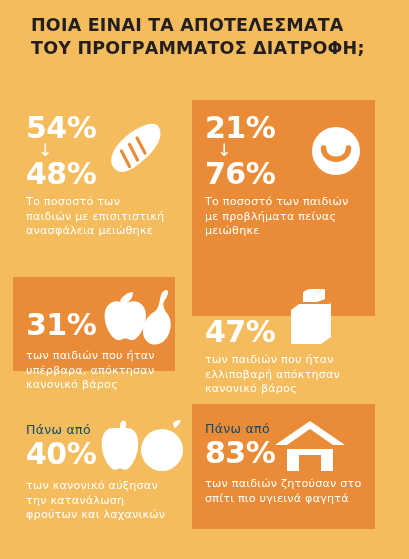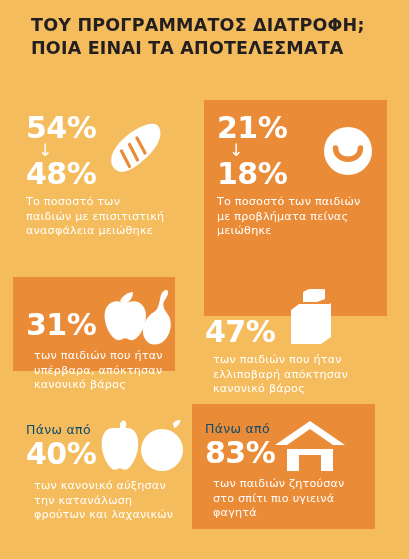--- a/index.html
+++ b/index.html
@@ -52,21 +52,21 @@
   
   .panel {
     position: absolute;
     box-sizing: border-box;
     color: #ffffff;
   }
   .panel.dark { background: #ea8b37; }
   .panel.light { background: transparent; }
 
   .p1 { left: 13px;  top: 100px; width: 162px; height: 168px; padding: 12px 10px 0 13px; }
-  .p2 { left: 192px; top: 100px; width: 183px; height: 216px; padding: 12px 10px 0 13px; margin-left: 12px; }
+  .p2 { left: 192px; top: 100px; width: 183px; height: 216px; padding: 12px 10px 0 13px; }
   .p3 { left: 13px;  top: 277px; width: 162px; height: 94px; padding: 12px 10px 0 13px; }
   .p4 { left: 192px; top: 277px; width: 183px; height: 118px; padding: 12px 10px 0 13px; }
   .p5 { left: 13px;  top: 404px; width: 176px; height: 125px; padding: 11px 10px 0 13px; }
   .p6 { left: 192px; top: 404px; width: 183px; height: 125px; padding: 11px 10px 0 13px; }
 
   .stat-row {
     display: flex;
     align-items: center;
     justify-content: space-between;
   }
@@ -99,21 +99,21 @@
   }
 
   .caption {
     font-family: "DejaVu Sans", sans-serif;
     font-size: 11.2px;
     line-height: 14.6px;
     color: #ffffff;
     letter-spacing: 0.2px;
     margin-top: 6px;
   }
-  .caption.tight { margin-top: 4px; margin-left: 8px; }
+  .caption.tight { margin-top: 4px; }
 
   .icon-wrap {
     flex: 0 0 auto;
     display: flex;
     align-items: flex-start;
     gap: 2px;
   }
   .icon-wrap svg { display: block; }
 
   .bottom-band {
@@ -122,22 +122,22 @@
     width: 409px; height: 30px;
     background: #f4bc5c;
   }
 </style>
 </head>
 <body>
 
 <div class="infographic">
 
   <div class="header">
+    <div class="title-line">ΠΟΙΑ ΕΙΝΑΙ ΤΑ ΑΠΟΤΕΛΕΣΜΑΤΑ</div>
     <div class="title-line">ΤΟΥ ΠΡΟΓΡΑΜΜΑΤΟΣ ΔΙΑΤΡΟΦΗ;</div>
-    <div class="title-line">ΠΟΙΑ ΕΙΝΑΙ ΤΑ ΑΠΟΤΕΛΕΣΜΑΤΑ</div>
   </div>
 
   <div class="panel light p1">
     <div class="stat-row">
       <div class="stat-col">
         <div class="bignum">54%</div>
         <div class="arrow">↓</div>
         <div class="bignum">48%</div>
       </div>
       <div class="icon-wrap">
@@ -154,21 +154,21 @@
       </div>
     </div>
     <div class="caption">Το ποσοστό των παιδιών με επισιτιστική ανασφάλεια μειώθηκε</div>
   </div>
 
   <div class="panel dark p2">
     <div class="stat-row">
       <div class="stat-col">
         <div class="bignum">21%</div>
         <div class="arrow">↓</div>
-        <div class="bignum">18%</div>
+        <div class="bignum">76%</div>
       </div>
       <div class="icon-wrap">
         <svg width="58" height="58" viewBox="0 0 58 58" aria-hidden="true">
           <circle cx="29" cy="29" r="24" fill="#ffffff"></circle>
           <path d="M16.5 26 C16.5 41 41.5 41 41.5 26" fill="none" stroke="#ea8b37" stroke-width="5.5" stroke-linecap="round"></path>
         </svg>
       </div>
     </div>
     <div class="caption">Το ποσοστό των παιδιών με προβλήματα πείνας μειώθηκε</div>
   </div>

